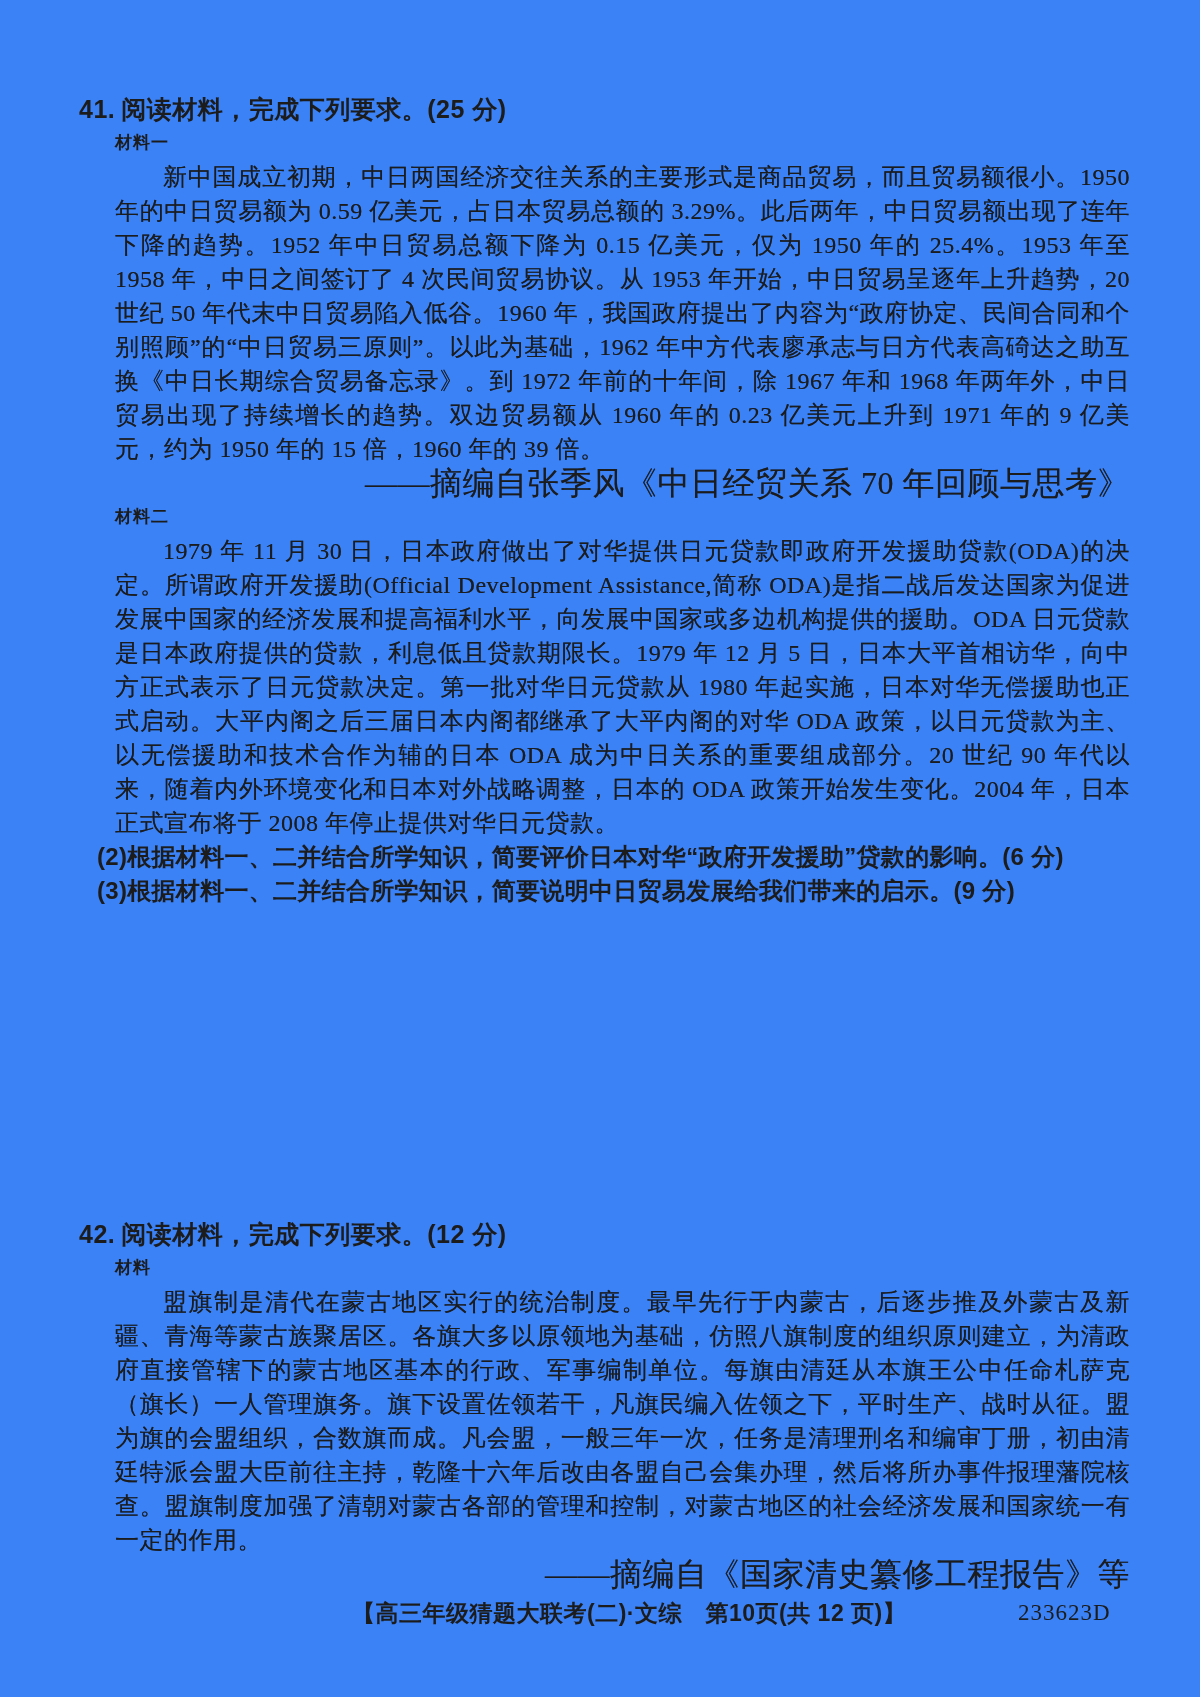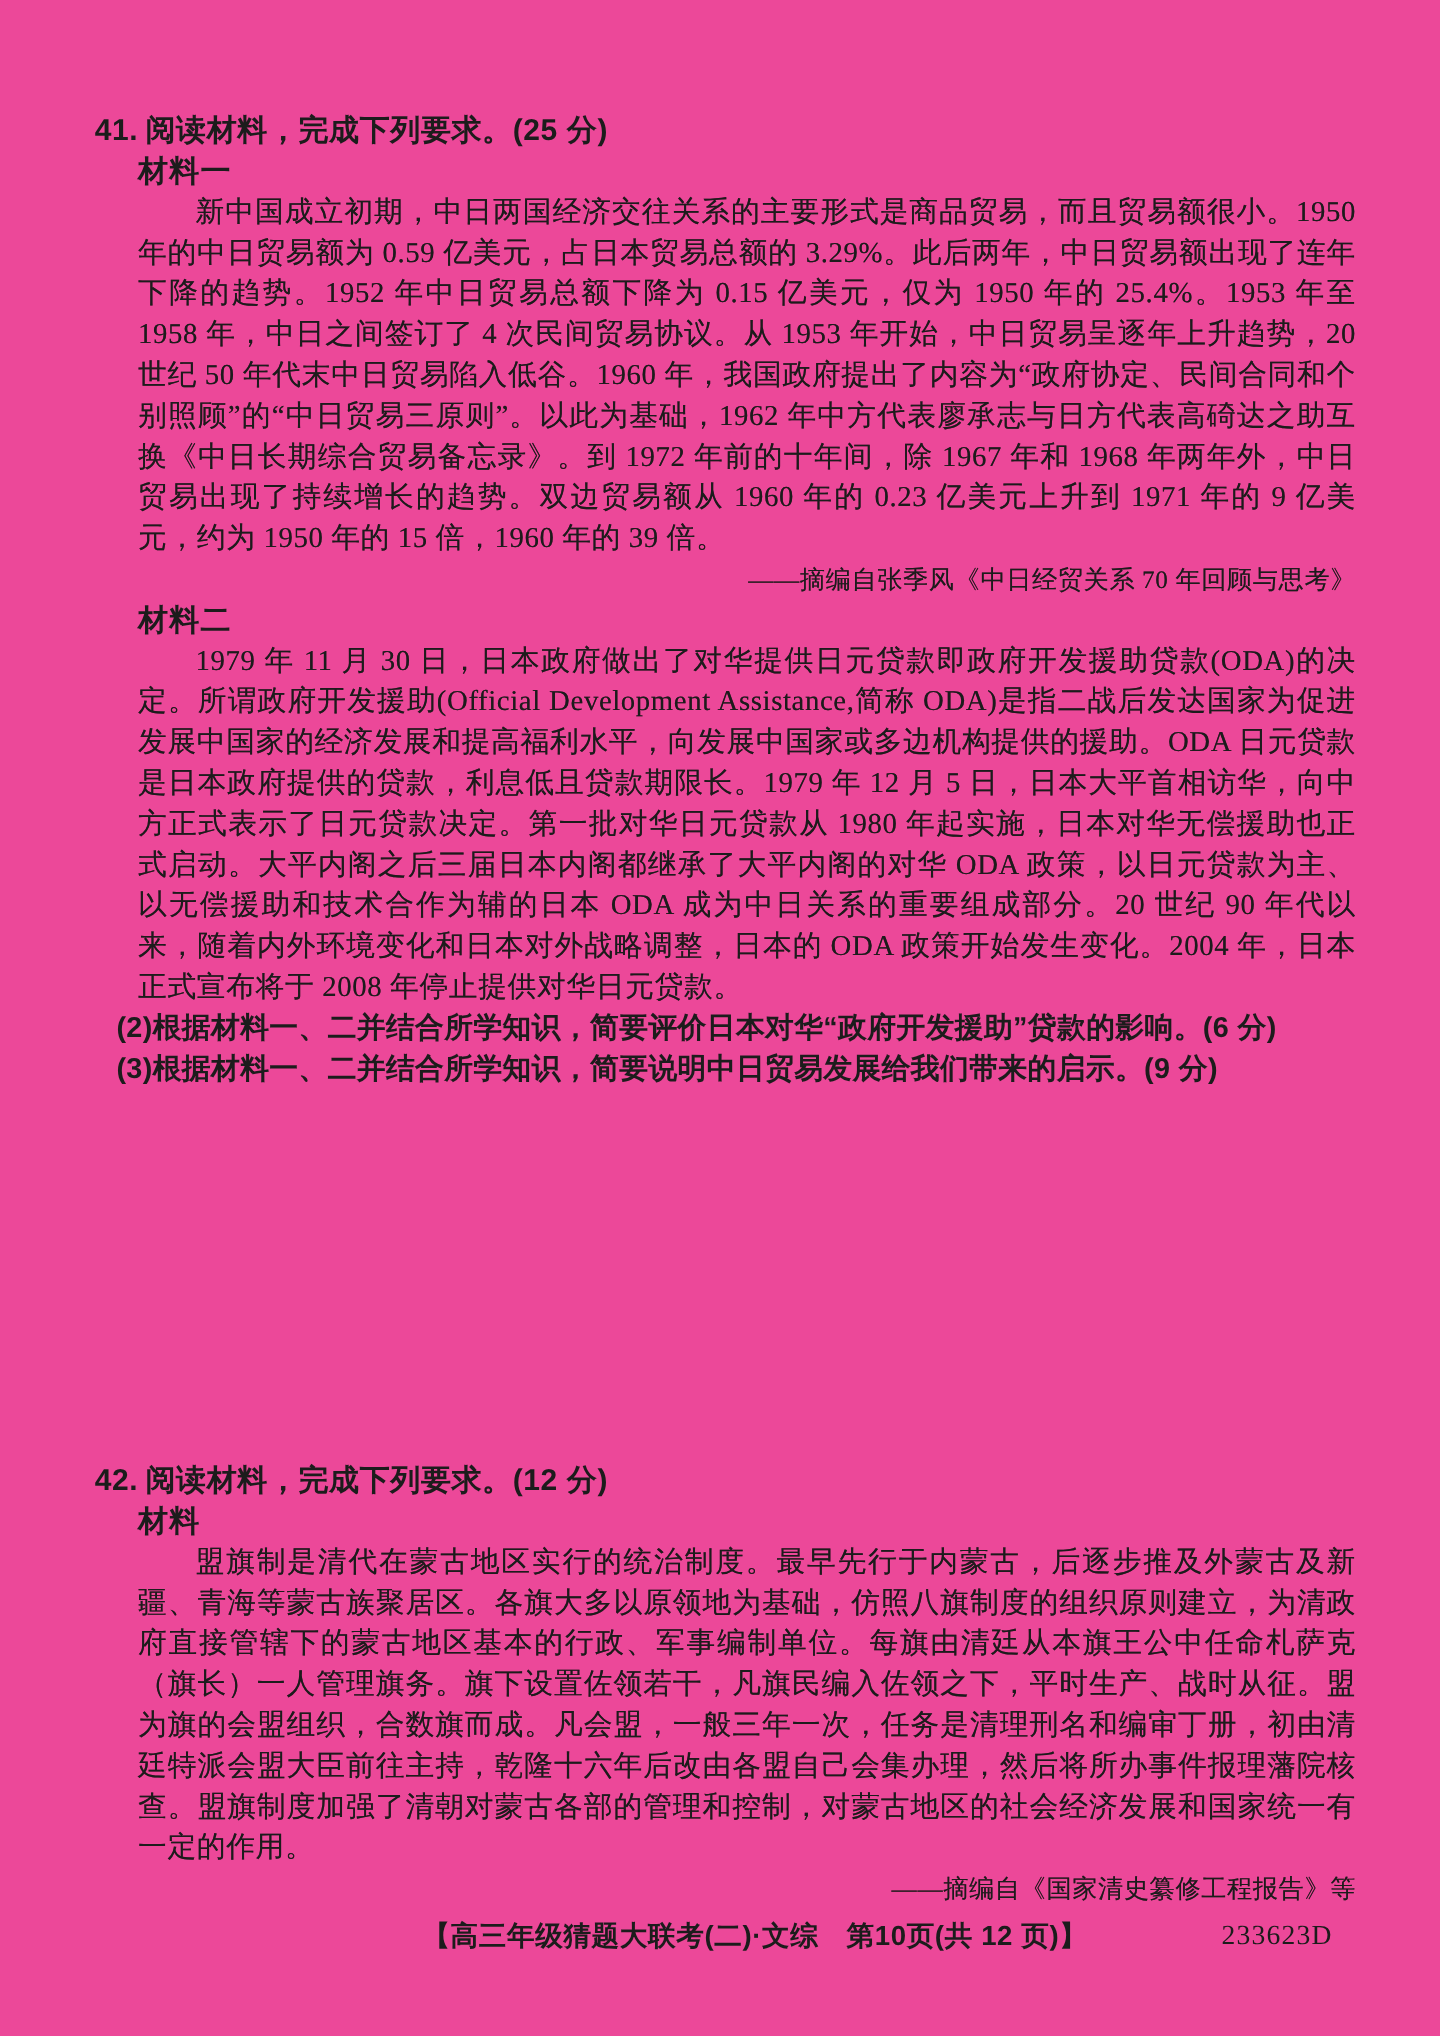--- a/index.html
+++ b/index.html
@@ -1,20 +1,20 @@
 <!DOCTYPE html>
 <html><head>
 <meta charset="utf-8">
 <style>
   html, body { margin: 0; padding: 0; background: #e8e8e8; }
   .page {
     position: relative;
     width: 1200px;
     height: 1697px;
-    background: #ec4899;
+    background: #3b82f6;
     color: #1c1c1c;
     font-family: "Liberation Serif", "DejaVu Serif", serif;
     overflow: hidden;
   }
   .question {
     position: absolute;
     left: 79px;
     width: 1051px;
   }
   .q-head {
@@ -23,38 +23,38 @@
     font-size: 25px;
     line-height: 34px;
     letter-spacing: 0.5px;
     white-space: nowrap;
   }
   .q-num { display: inline-block; margin-right: 6px; }
   .m-label {
     margin-left: 36px;
     font-family: "Liberation Sans", "DejaVu Sans", sans-serif;
     font-weight: 700;
-    font-size: 25px;
+    font-size: 17px;
     line-height: 34px;
     letter-spacing: 1px;
   }
   .body-text {
     margin: 0 16px 0 36px;
     width: 1015px;
     font-size: 24px;
     line-height: 34px;
     letter-spacing: 0.5px;
     text-align: justify;
     text-indent: 2em;
     text-shadow: 0 0 0.5px rgba(0,0,0,0.55);
   }
   .attribution {
     margin-left: 36px;
     width: 1015px;
-    font-size: 21px;
+    font-size: 32px;
     line-height: 34px;
     text-align: right;
     letter-spacing: 0.5px;
     text-shadow: 0 0 0.5px rgba(0,0,0,0.5);
   }
   .subq {
     margin-left: 61px;
     width: 990px;
     text-indent: -43px;
     font-family: "Liberation Sans", "DejaVu Sans", sans-serif;

